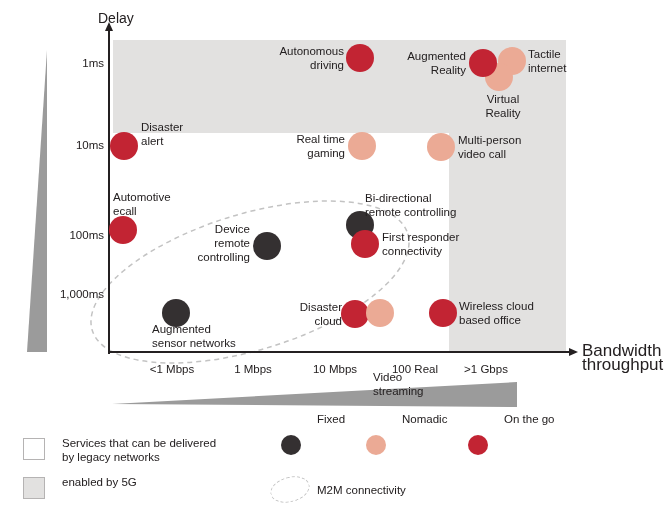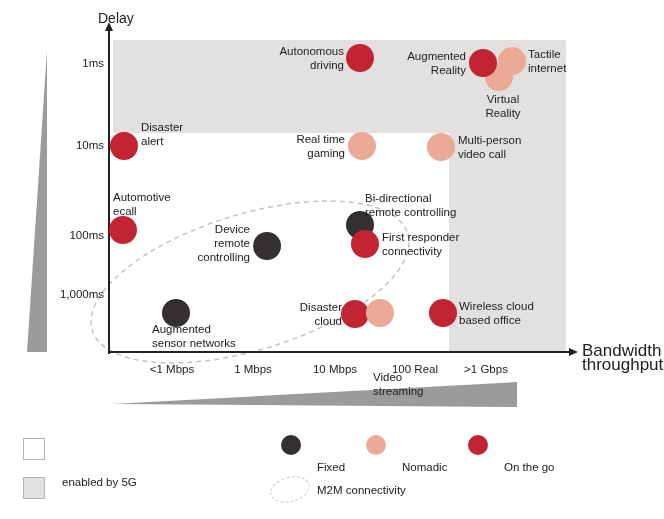--- a/index.html
+++ b/index.html
@@ -25,21 +25,21 @@
   .ytick{position:absolute;right:560px;font-size:11.5px;line-height:14px;text-align:right;white-space:nowrap;}
   .xtick{position:absolute;top:362px;font-size:11.5px;line-height:14px;transform:translateX(-50%);white-space:nowrap;}
   .bubble{position:absolute;width:28px;height:28px;border-radius:50%;}
   .point-label{position:absolute;font-size:11.5px;line-height:14px;white-space:pre;}
   .swatch{position:absolute;width:22px;height:22px;border:1px solid var(--boxborder,#b5b3b3);box-sizing:border-box;}
   .swatch.legacy{left:23px;top:438px;background:#fff;}
   .swatch.fiveg{left:23px;top:477px;background:var(--gray,#e2e1e0);}
   .legend-text{position:absolute;left:62px;font-size:11.5px;line-height:14px;}
   .legend-text span{display:block;}
   .legend-circle{position:absolute;width:20px;height:20px;border-radius:50%;top:435px;}
-  .legend-label{position:absolute;top:460px;font-size:11.5px;line-height:14px;white-space:nowrap;}
+  .legend-label{position:absolute;top:412px;font-size:11.5px;line-height:14px;white-space:nowrap;}
   .m2m-ellipse{position:absolute;left:270px;top:477px;width:40px;height:25px;
     border:1.5px dashed var(--dash,#c3c3c3);border-radius:50%;transform:rotate(-15deg);box-sizing:border-box;}
   .m2m-label{position:absolute;left:317px;top:483px;font-size:11.5px;line-height:14px;white-space:nowrap;}
 </style>
 </head>
 <body>
 
 <div class="canvas">
 
   <div class="region-5g"></div>
@@ -119,20 +119,24 @@
 cloud</div>
       <div class="bubble" style="left: 366px; top: 299px; background: rgb(235, 170, 149);"></div>
       <div class="point-label" style="top: 325px; left: 373px; margin-top: 45px;">Video
 streaming</div>
       <div class="bubble" style="left: 429px; top: 299px; background: rgb(194, 36, 51);"></div>
       <div class="point-label" style="top: 299px; left: 459px;">Wireless cloud
 based office</div>
     </div>
 
   <div class="swatch legacy"></div>
+  <div class="legend-text" style="top:436px">
+    <span>Services that can be delivered</span>
+    <span>by legacy networks</span>
+  </div>
   <div class="swatch fiveg"></div>
   <div class="legend-text" style="top:475px">
     <span>enabled by 5G</span>
   </div>
 
   <div id="mobility-legend">
       <div class="legend-circle" style="left: 281px; background: rgb(52, 48, 49);"></div>
       <div class="legend-label" style="left: 317px;">Fixed</div>
       <div class="legend-circle" style="left: 366px; background: rgb(235, 170, 149);"></div>
       <div class="legend-label" style="left: 402px;">Nomadic</div>

